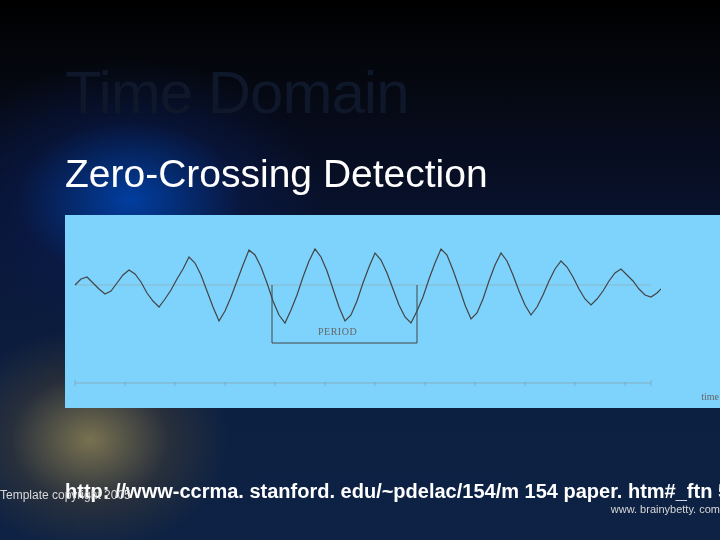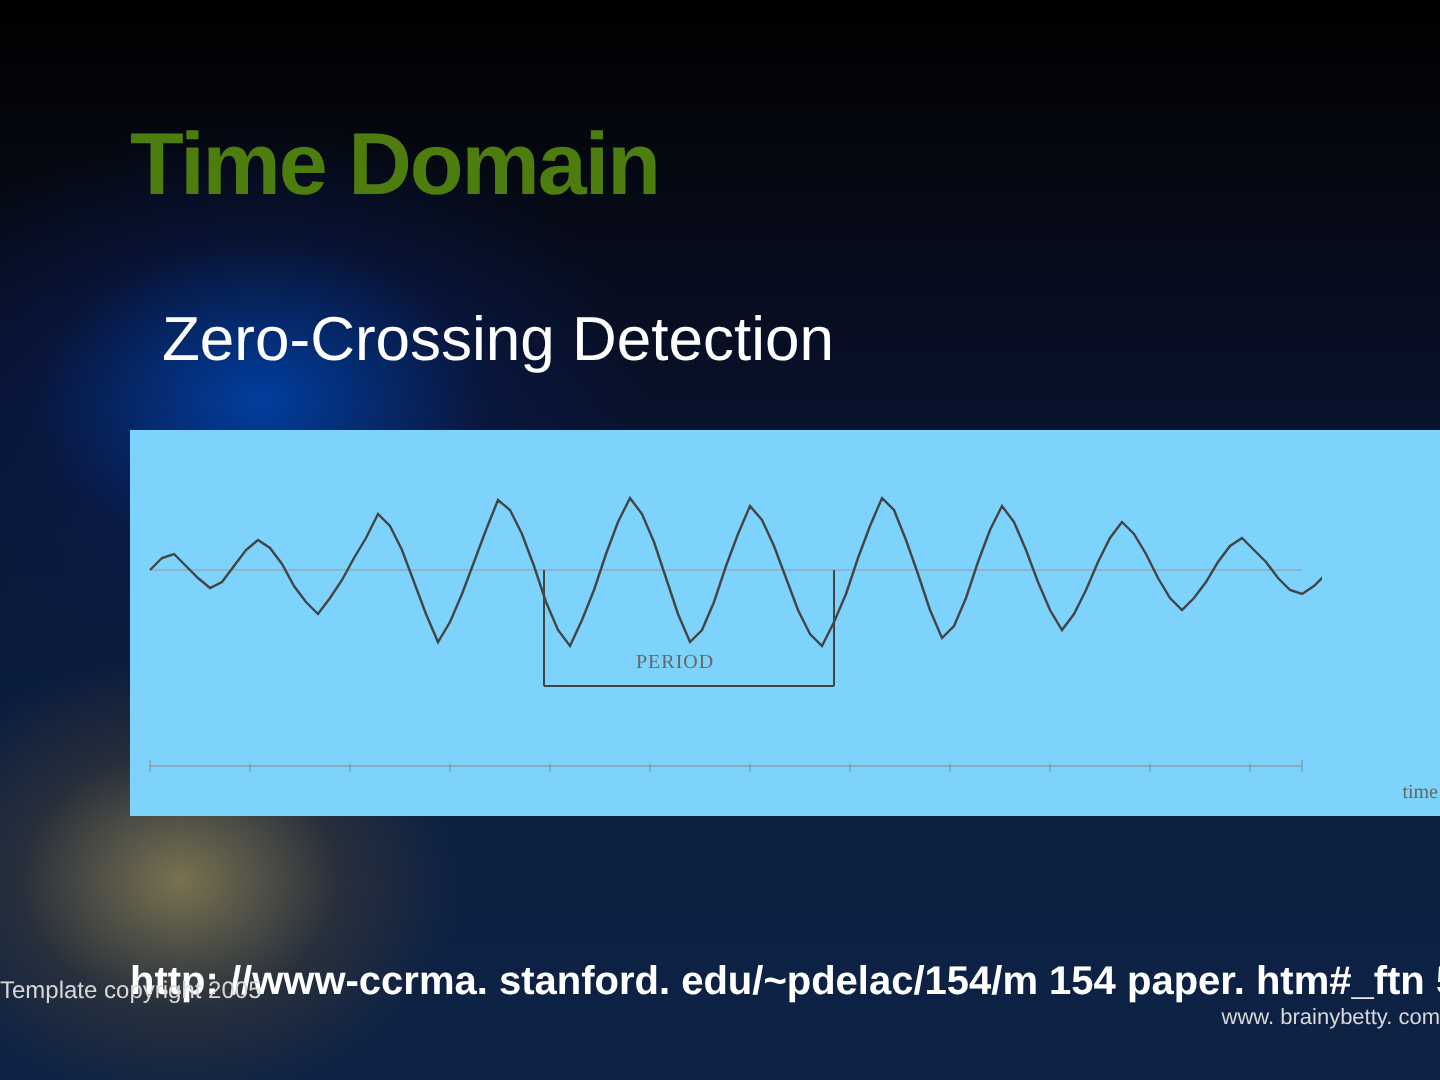--- a/index.html
+++ b/index.html
@@ -9,30 +9,30 @@
     background:
       radial-gradient(ellipse 280px 200px at 130px 200px, rgba(0,70,180,0.85) 0%, rgba(10,30,90,0.4) 40%, transparent 70%),
       radial-gradient(ellipse 200px 160px at 90px 440px, rgba(210,180,90,0.55) 0%, rgba(120,90,40,0.25) 40%, transparent 70%),
       linear-gradient(180deg, #000000 0%, #050810 15%, #081028 35%, #0a1a3a 55%, #0c2042 75%, #0d2244 100%);
     position: relative;
   }
   .title {
     position: absolute;
     left: 65px;
     top: 58px;
-    font-size: 44px;
-    font-weight: 700;
-    color: #4d7c0f;
+    font-size: 60px;
+    font-weight: 400;
+    color: #0f172a;
     letter-spacing: -1px;
   }
   .subtitle {
     position: absolute;
-    left: 81px;
+    left: 65px;
     top: 152px;
-    font-size: 31px;
+    font-size: 39px;
     font-weight: 400;
     color: #ffffff;
   }
   .figure {
     position: absolute;
     left: 65px;
     top: 215px;
     width: 672px;
     height: 193px;
     background: #7dd3fc;

